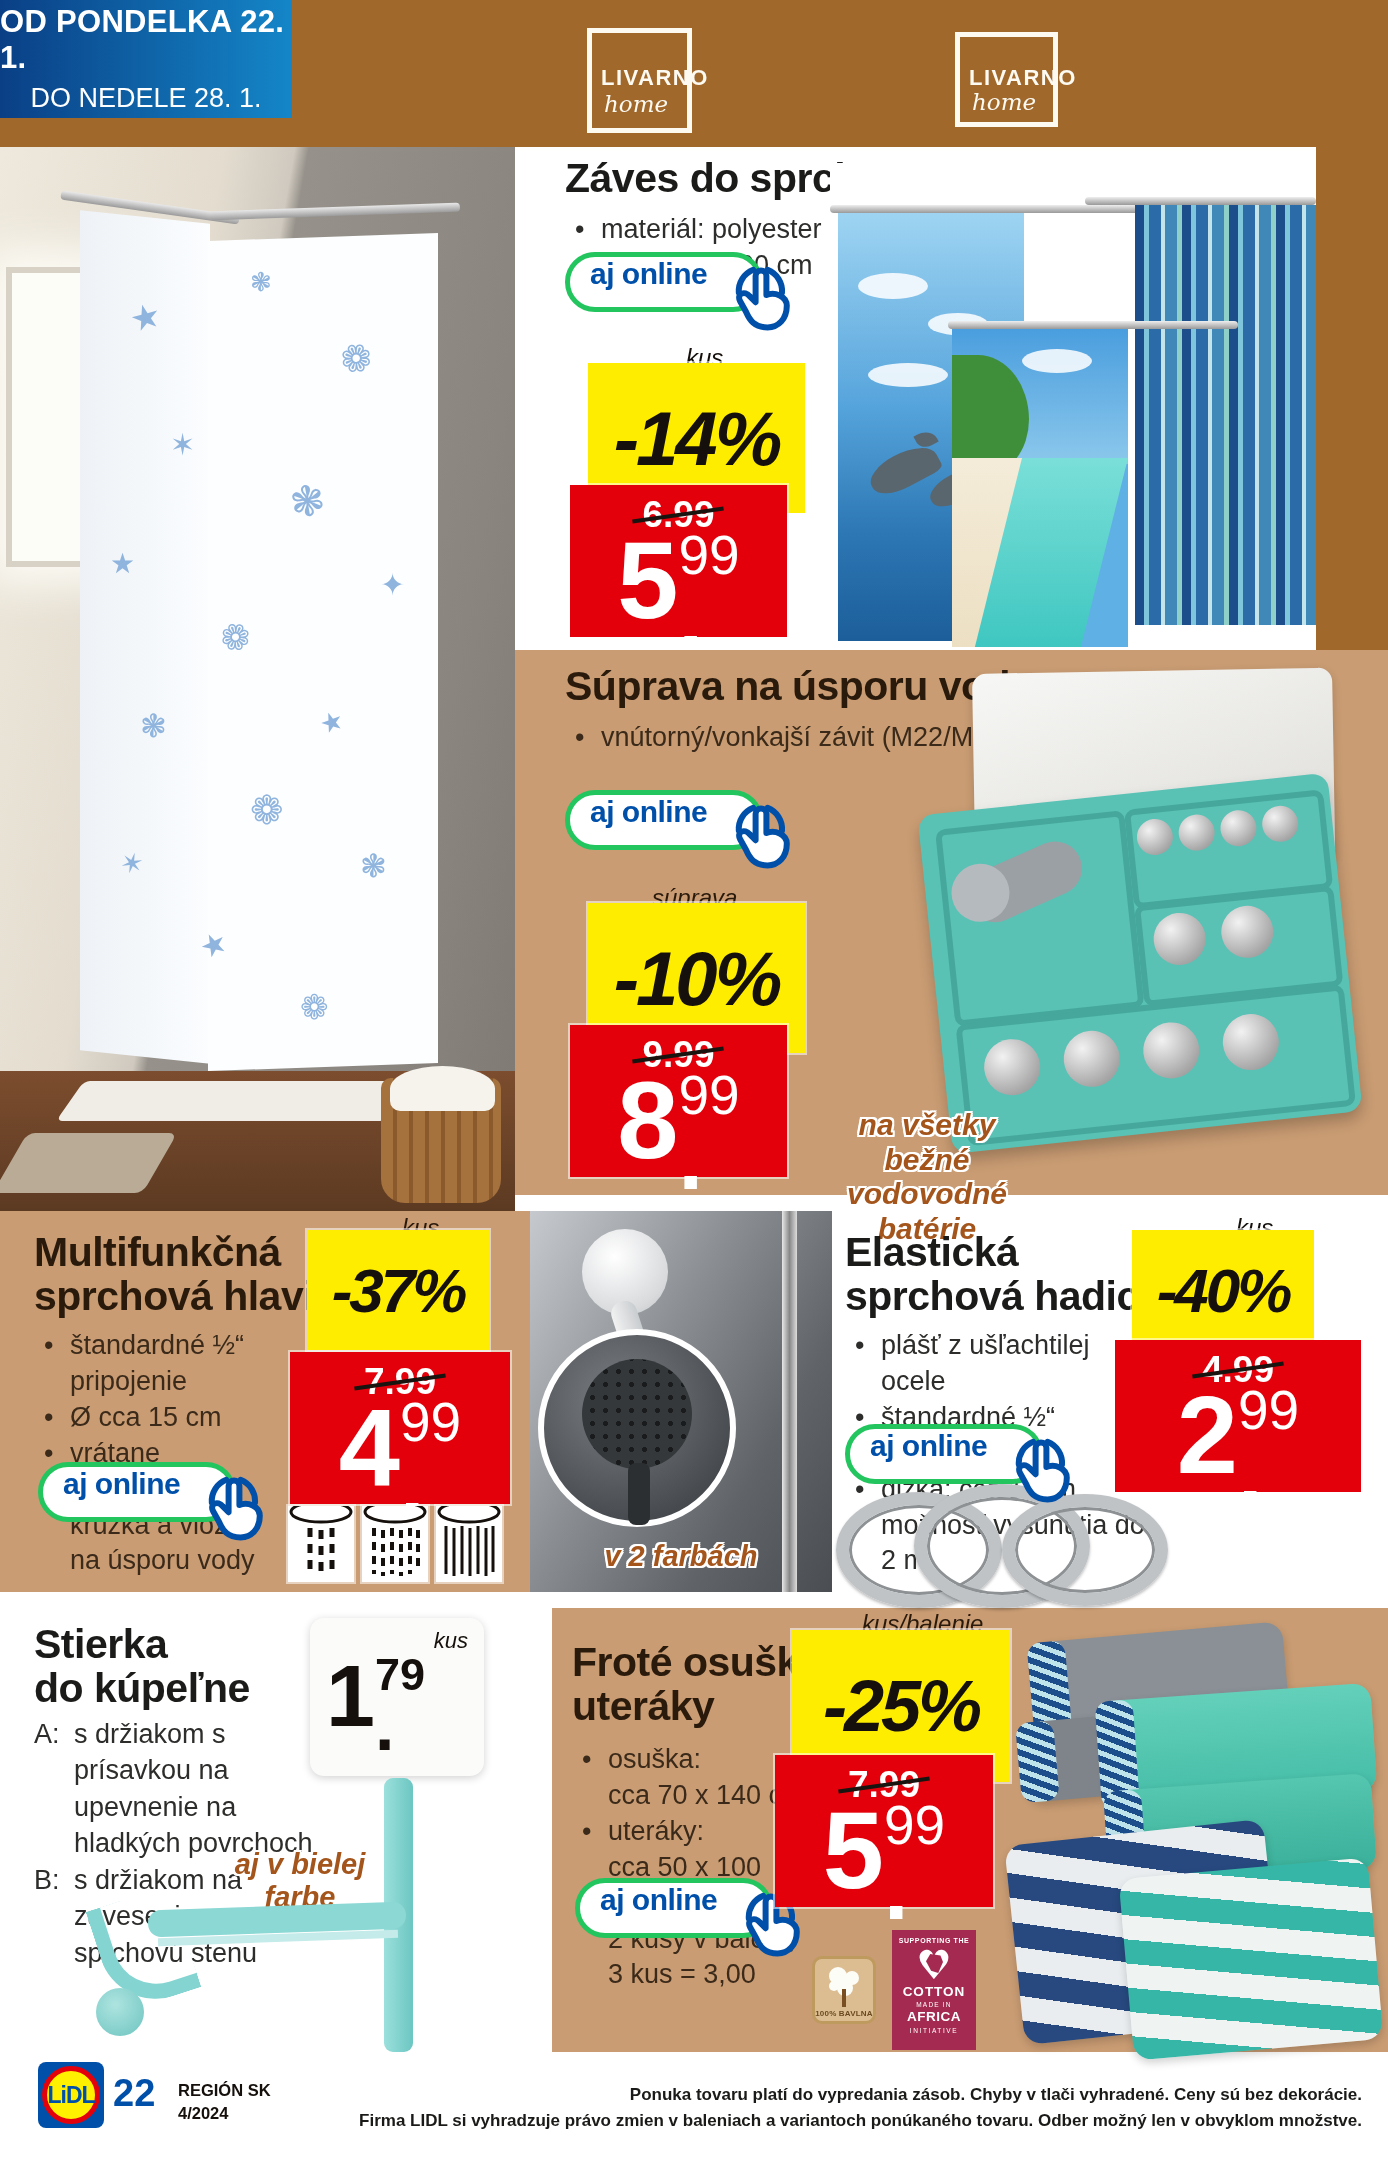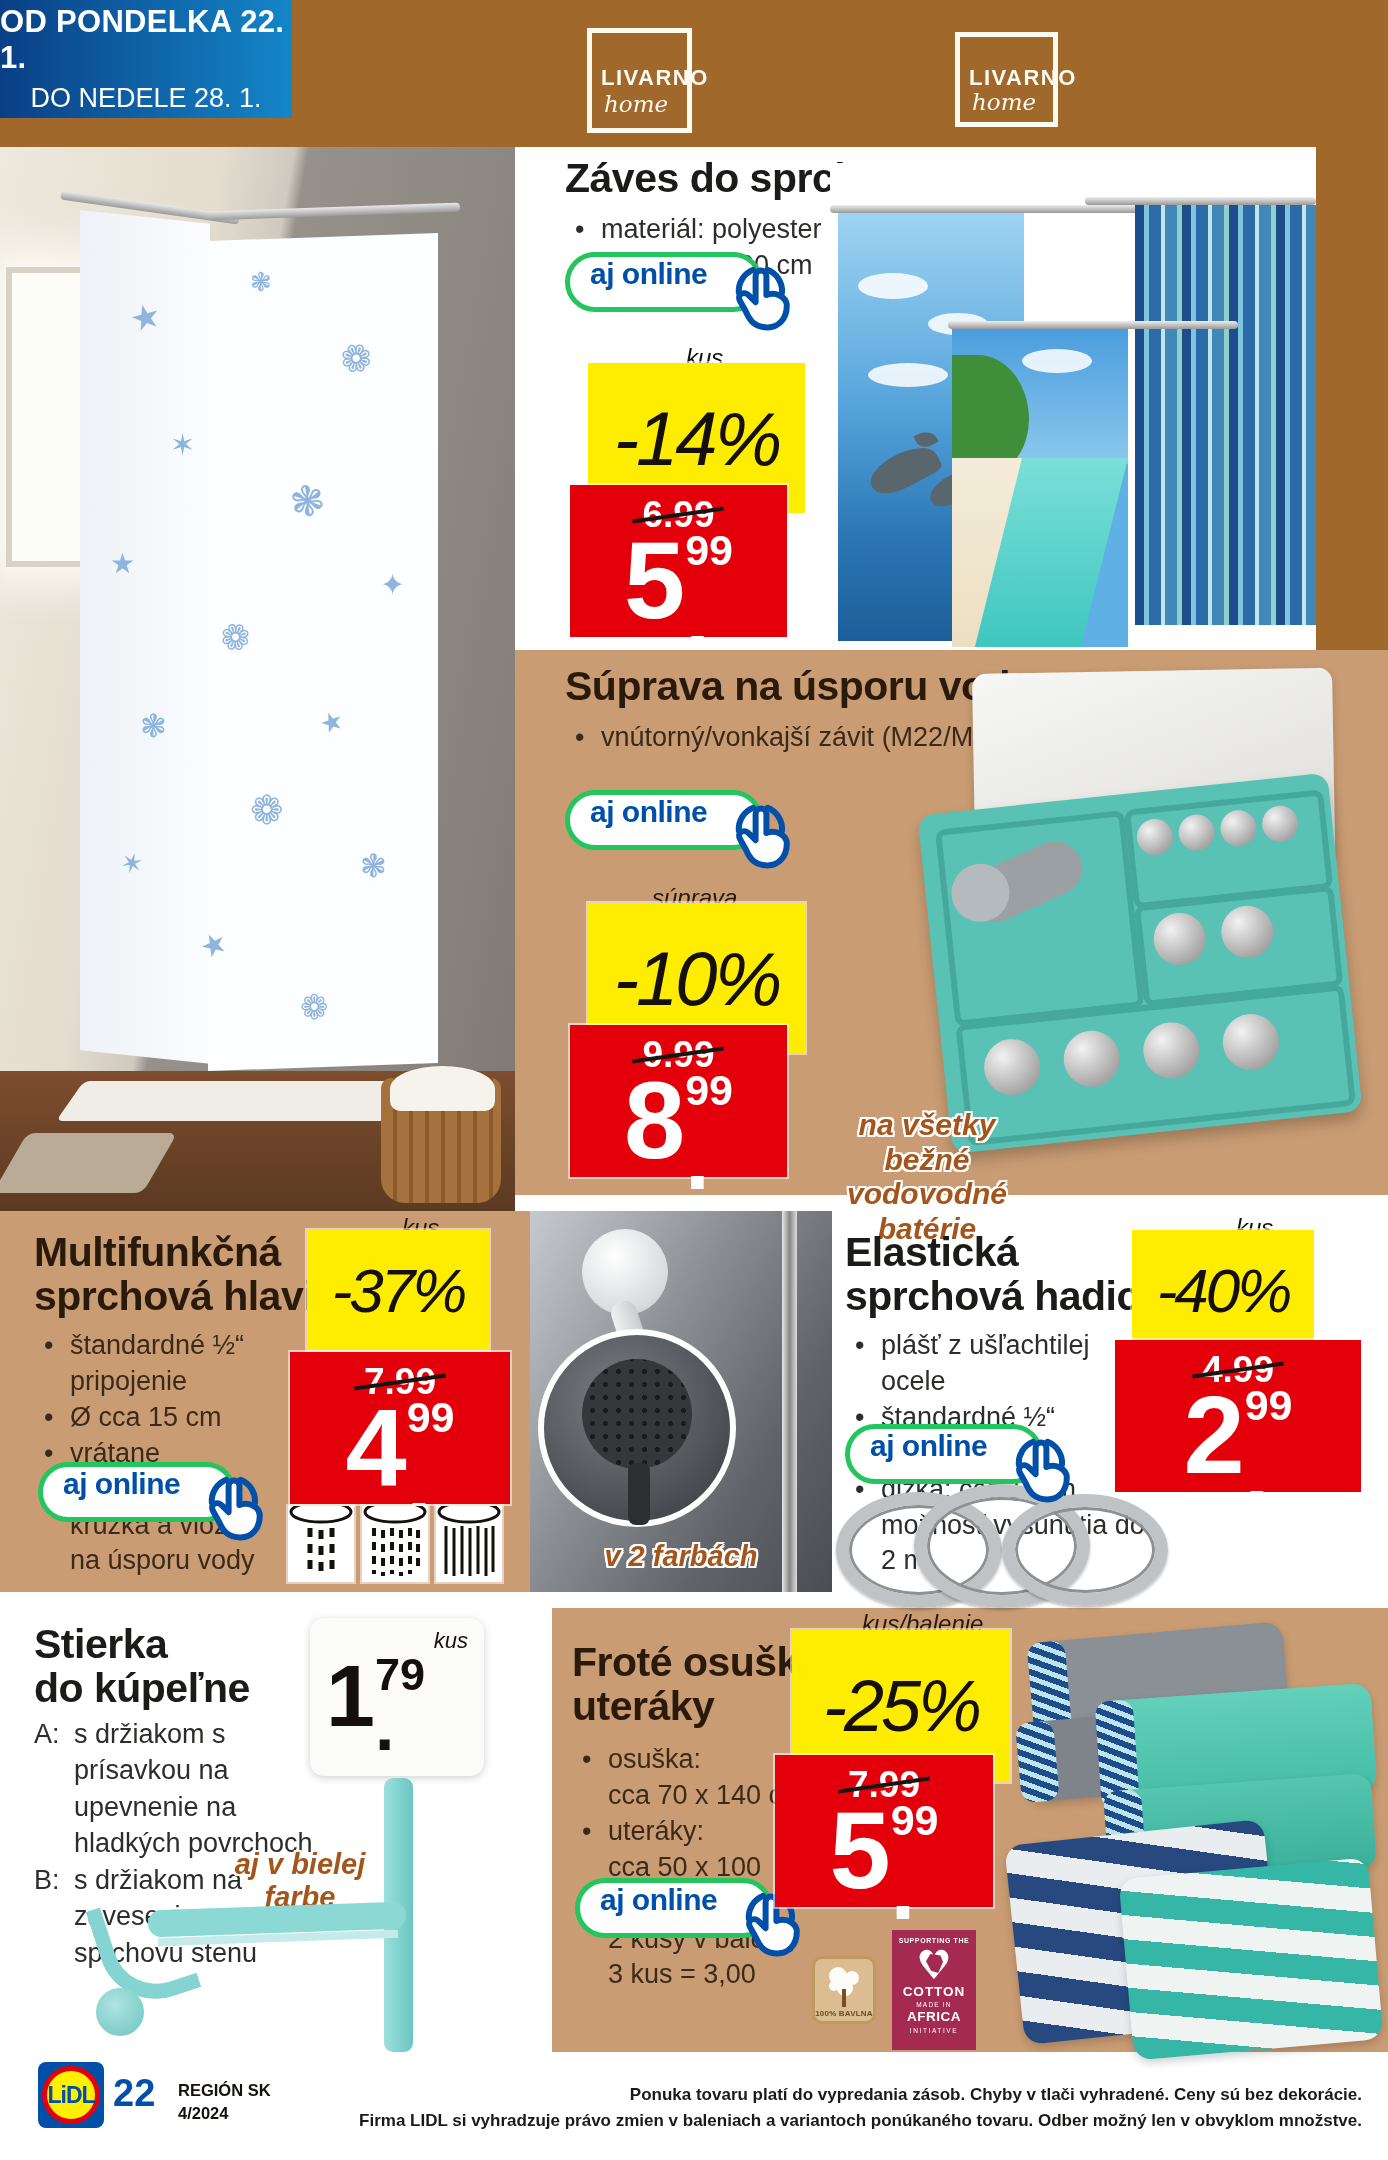--- a/index.html
+++ b/index.html
@@ -35,30 +35,30 @@
             border-radius:30px;display:flex;align-items:flex-start;padding-left:20px;box-sizing:border-box;cursor:pointer;}
   .ajlabel{font-weight:bold;color:#0050aa;font-size:30px;letter-spacing:-.5px;}
   .click-icon{position:absolute;right:-48px;top:2px;width:84px;height:84px;}
   .arc{fill:none;stroke:#0050aa;stroke-width:5;stroke-linecap:round;}
   .hand{fill:#fff;stroke:#0050aa;stroke-width:5;stroke-linejoin:round;}
   
   .unit{position:absolute;font-style:italic;font-size:24px;color:#15100c;}
   .unit-tan{color:#2a1a0c;}
   .disc{position:absolute;background:#ffed00;display:flex;align-items:center;justify-content:center;
         box-shadow:0 0 0 2px rgba(255,255,255,.55);}
-  .disc span{font-weight:400;font-style:italic;color:#15100c;letter-spacing:-3px;}
+  .disc span{font-weight:700;font-style:italic;color:#15100c;letter-spacing:-3px;}
   .pricebox{position:absolute;background:#e3000b;color:#fff;text-align:center;
             box-shadow:0 0 0 2px rgba(255,255,255,.55);}
   .old{padding-top:9px;}
   .oldnum{position:relative;font-size:37px;font-weight:bold;display:inline-block;}
   .oldnum::after{content:"";position:absolute;left:-10px;right:-10px;top:45%;height:4px;background:#191410;transform:rotate(-8deg);}
   .main{display:flex;justify-content:center;align-items:flex-start;margin-top:-4px;}
   .int{font-size:110px;font-weight:bold;line-height:.88;letter-spacing:-6px;}
   .frac{display:flex;flex-direction:column;align-items:flex-start;margin-left:6px;height:96px;justify-content:space-between;}
-  .dec{font-size:43px;font-weight:bold;line-height:.85;}
+  .dec{font-size:55px;font-weight:normal;line-height:.85;}
   .pdot{font-size:88px;font-weight:bold;line-height:.22;}
   
   .wpricebox{position:absolute;background:#fbfbfa;border-radius:14px;box-shadow:0 2px 8px rgba(0,0,0,.18);
              color:#15100c;box-sizing:border-box;padding:8px 12px 4px 16px;}
   .wunit{position:absolute;right:16px;top:10px;font-style:italic;font-size:22px;}
   .wmain{display:flex;align-items:flex-start;margin-top:30px;}
   .wint{font-size:88px;font-weight:bold;line-height:.9;letter-spacing:-4px;}
   .wfrac{display:flex;flex-direction:column;align-items:flex-start;margin-left:4px;height:78px;justify-content:space-between;}
   .wdec{font-size:45px;font-weight:bold;line-height:.85;}
   .wdot{font-size:70px;font-weight:bold;line-height:.22;}

